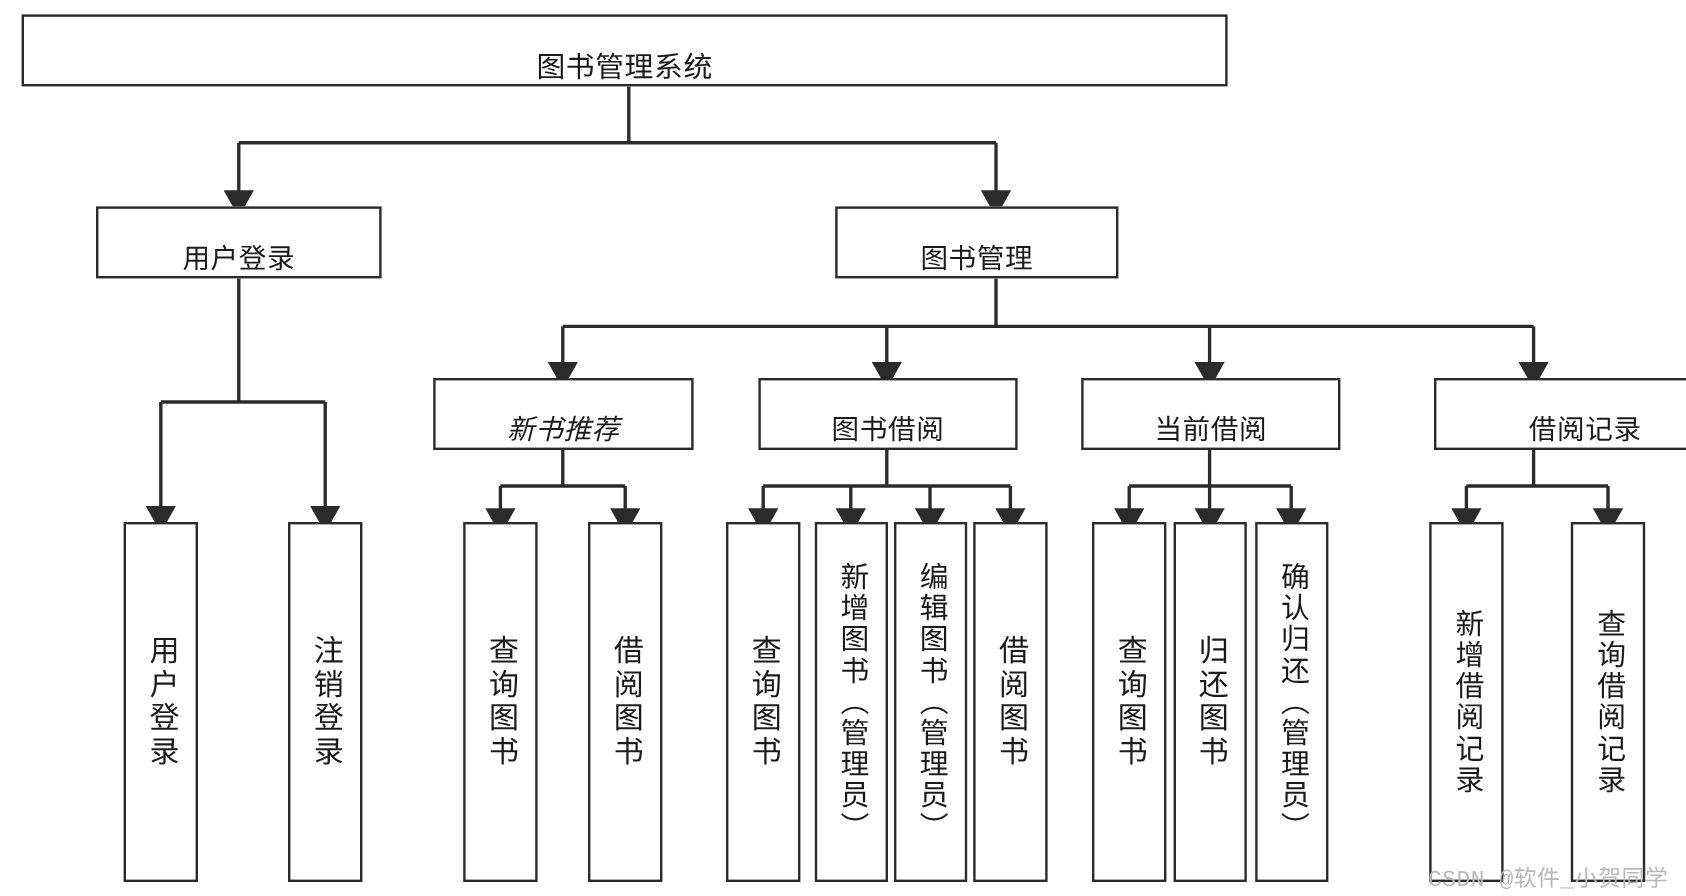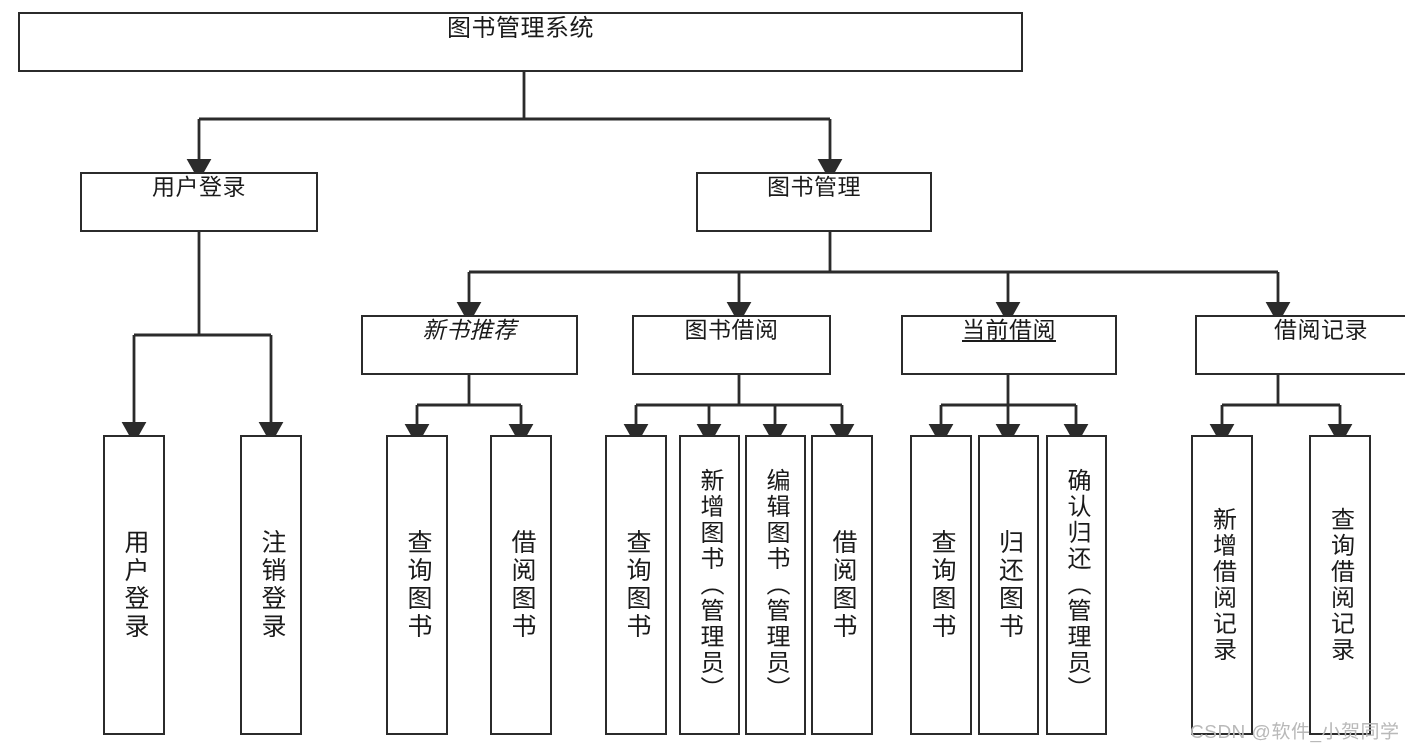--- a/index.html
+++ b/index.html
@@ -25,21 +25,21 @@
     width: 1405px;
     height: 747px;
     pointer-events: none;
   }
   .node {
     position: absolute;
     box-sizing: border-box;
     border: 2.5px solid #2b2b2b;
     background: #ffffff;
     display: flex;
-    align-items: flex-start;
+    align-items: flex-end;
     justify-content: center;
     color: #1a1a1a;
   }
   .node-label {
     display: block;
     text-align: center;
     line-height: 1.18;
     letter-spacing: 0.5px;
     white-space: pre;
   }
@@ -69,21 +69,21 @@
     letter-spacing: 2px;
   }
   #watermark {
     position: absolute;
     left: 1190px;
     top: 716px;
     font-size: 19px;
     color: #b9b9b9;
     white-space: nowrap;
     letter-spacing: 0.5px;
-    font-family: Liberation Sans, sans-serif;
+    font-family: Liberation Mono, monospace;
   }
 </style>
 </head>
 <body>
 
 <div id="diagram-root">
 
   <svg id="edges-layer" viewBox="0 0 1405 747" width="1405" height="747" xmlns="http://www.w3.org/2000/svg">
     <defs>
       <marker id="arrowhead" markerWidth="9" markerHeight="9" refX="1.2" refY="4.5" orient="auto" markerUnits="strokeWidth">
@@ -141,24 +141,24 @@
   <div class="node horiz" style="left:80px; top:172px; width:238px; height:60px;">
     <span class="node-label">用户登录</span>
   </div>
   <div class="node horiz" style="left:696px; top:172px; width:236px; height:60px;">
     <span class="node-label">图书管理</span>
   </div>
 
   <div class="node horiz" style="left:361px; top:315px; width:217px; height:60px;font-style:italic;">
     <span class="node-label">新书推荐</span>
   </div>
-  <div class="node horiz" style="left:632px; top:315px; width:199px; height:60px;">
+  <div class="node horiz" style="left:632px; top:315px; width:216px; height:60px;">
     <span class="node-label">图书借阅</span>
   </div>
-  <div class="node horiz" style="left:901px; top:315px; width:216px; height:60px;text-decoration:underline;">
+  <div class="node horiz" style="left:901px; top:315px; width:216px; height:60px;">
     <span class="node-label">当前借阅</span>
   </div>
   <div class="node horiz" style="left:1195px; top:315px; width:252px; height:60px;">
     <span class="node-label">借阅记录</span>
   </div>
 
   <div class="node vert" style="left:103px; top:435px; width:62px; height:300px;">
     <span class="node-label">用户登录</span>
   </div>
   <div class="node vert" style="left:240px; top:435px; width:62px; height:300px;">

